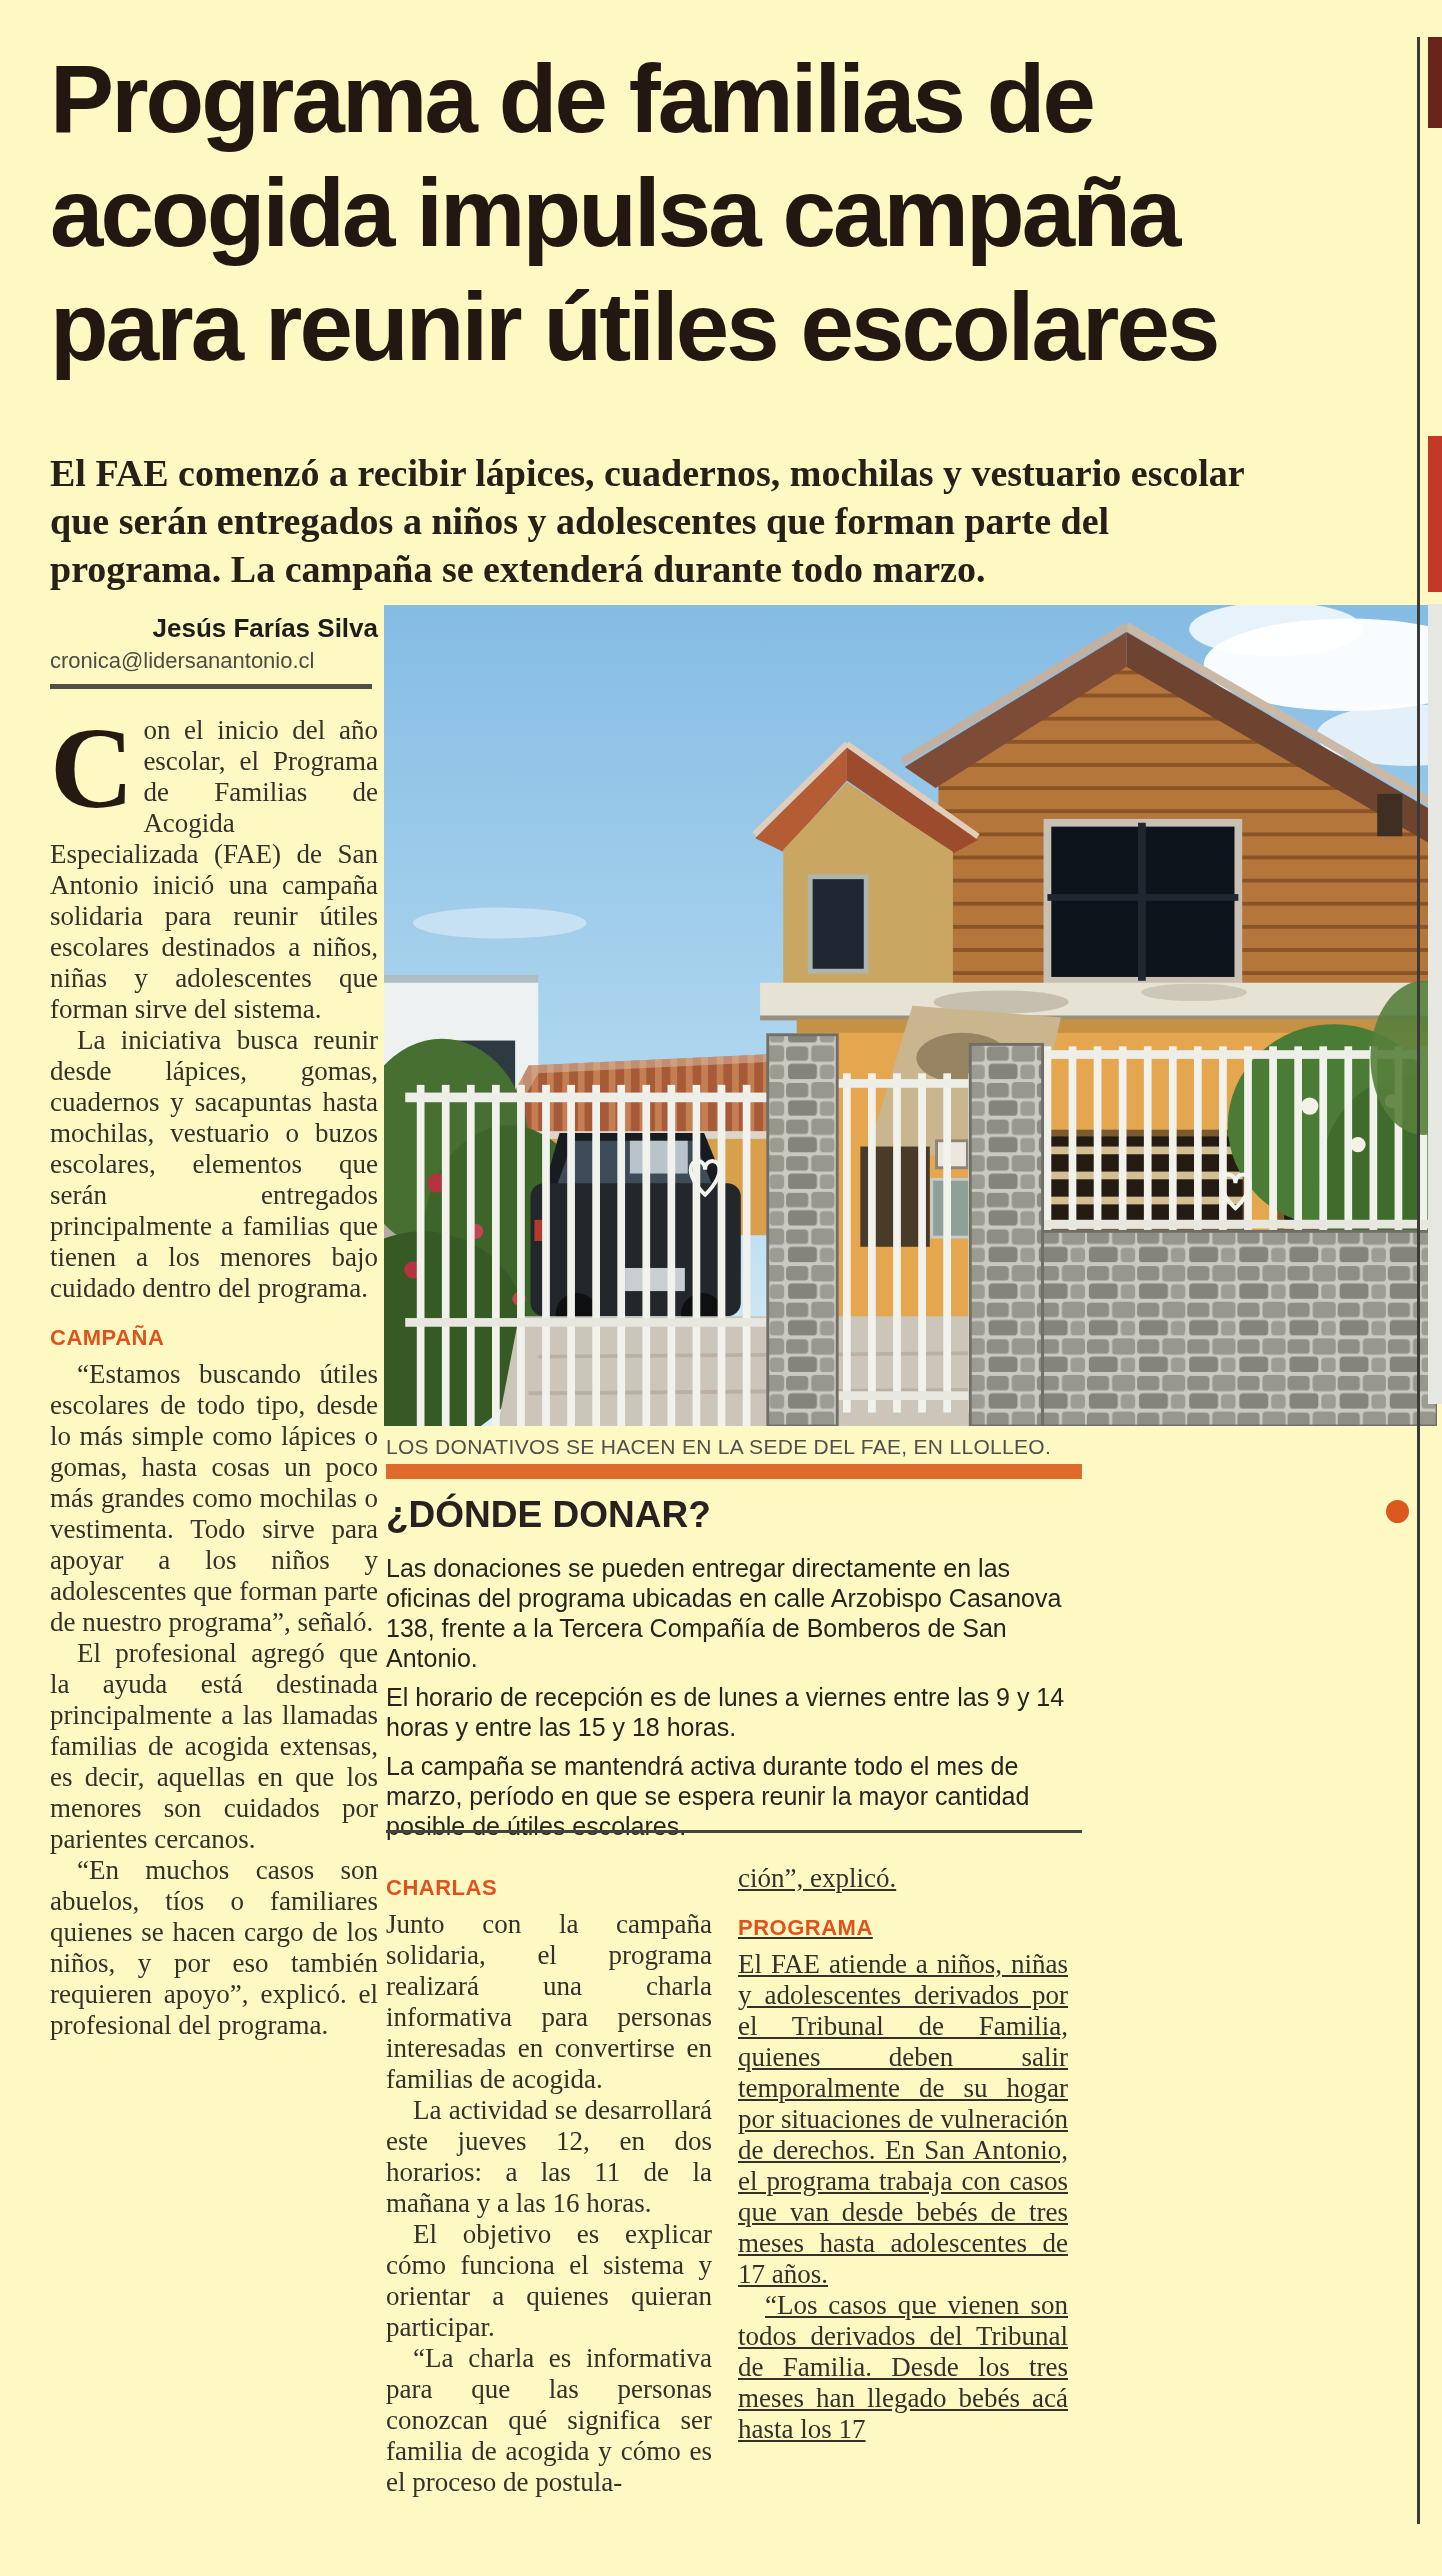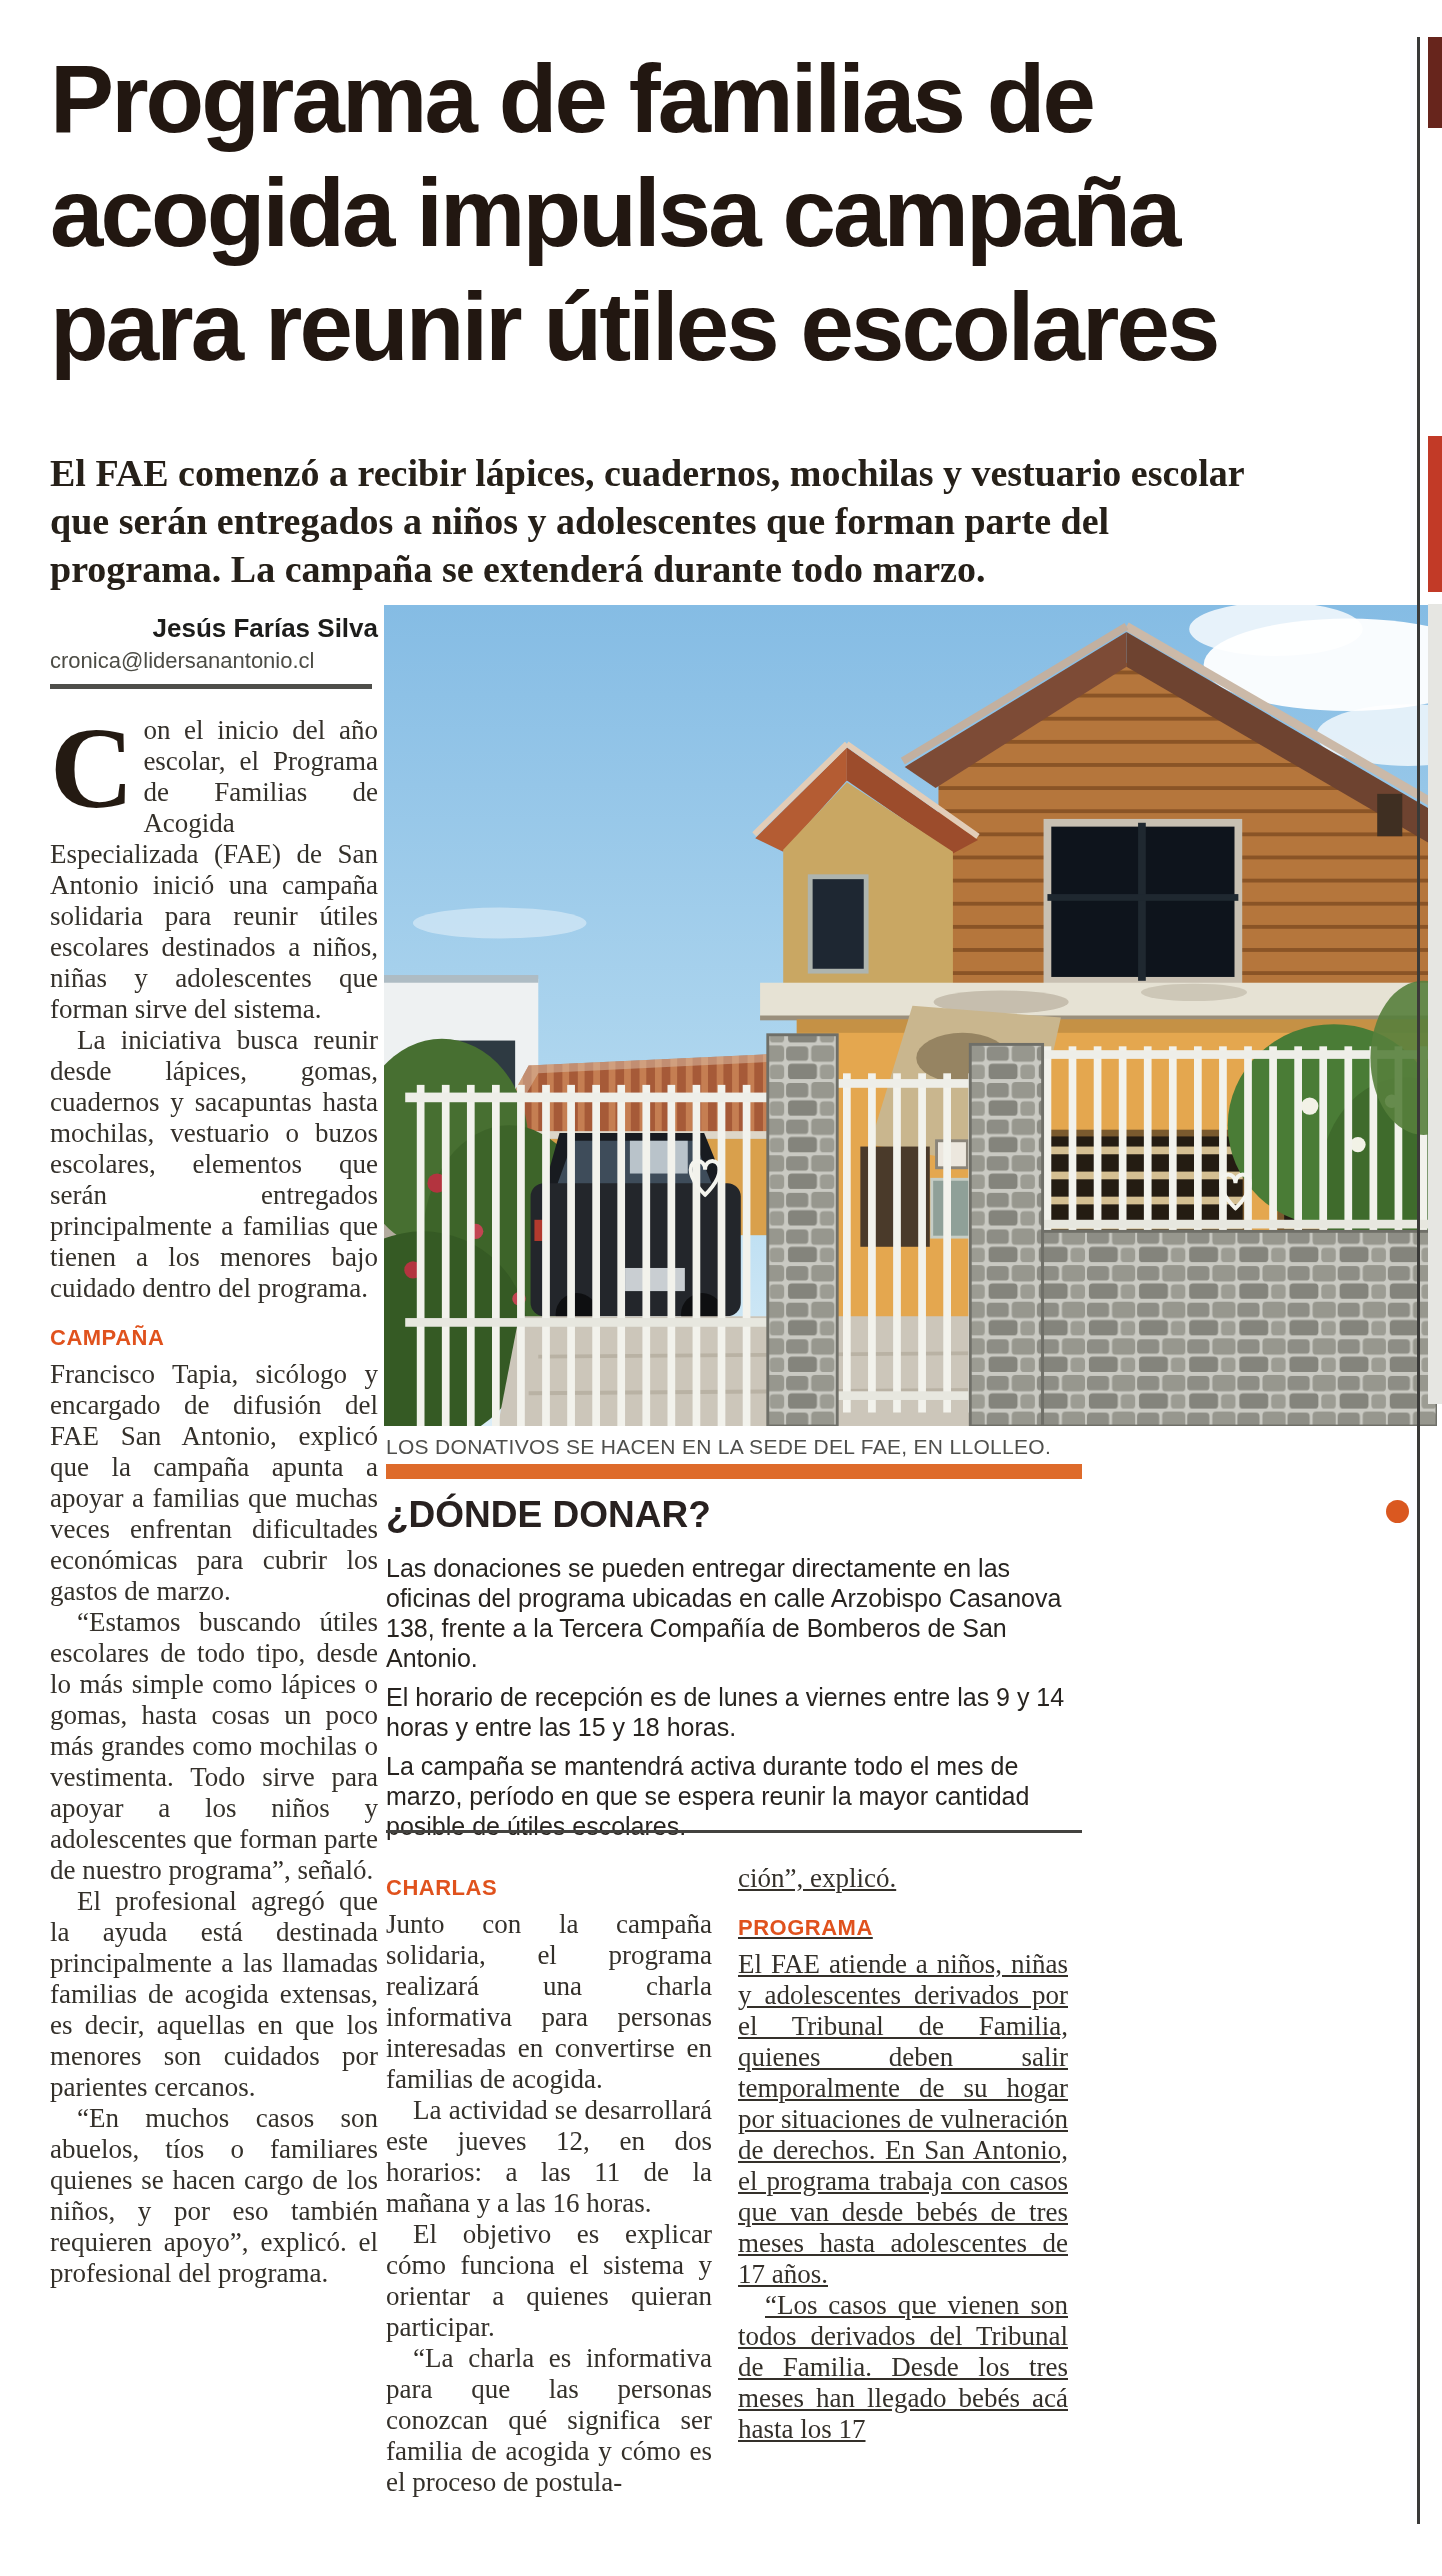--- a/index.html
+++ b/index.html
@@ -1,18 +1,18 @@
 <!DOCTYPE html>
 <html><head>
 <meta charset="utf-8">
 <style>
   html,body { margin:0; padding:0; background:#888; }
   .page {
     position:relative; width:1442px; height:2576px; margin:0 auto;
-    background:#ffffff; overflow:hidden;
+    background:#fef9c3; overflow:hidden;
     font-family:"Liberation Serif", serif; color:#34302a;
   }
   [data-name]{ box-sizing:border-box; }
 
   .headline {
     position:absolute; left:50px; top:42px; width:1321px;
     font-family:"Liberation Sans", sans-serif; font-weight:bold;
     font-size:96px; line-height:114px; letter-spacing:-2.9px;
     color:#221711; white-space:pre-line;
   }
@@ -87,21 +87,20 @@
   <div class="byline" data-name="byline">
     <div class="author" data-name="byline-author">Jesús Farías Silva</div>
     <div class="email" data-name="byline-email">cronica@lidersanantonio.cl</div>
   </div>
   <div class="byline-rule" data-name="byline-rule"></div>
 
   <div class="colL" data-name="left-column">
     <p data-name="paragraph"><span class="dropcap" data-name="drop-cap">C</span><span data-name="paragraph-text">on el inicio del año escolar, el Programa de Familias de Acogida Especializada (FAE) de San Antonio inició una campaña solidaria para reunir útiles escolares destinados a niños, niñas y adolescentes que forman sirve del sistema.</span></p>
     <p class="ind" data-name="paragraph">La iniciativa busca reunir desde lápices, gomas, cuadernos y sacapuntas hasta mochilas, vestuario o buzos escolares, elementos que serán entregados principalmente a familias que tienen a los menores bajo cuidado dentro del programa.</p>
     <div class="sec-header" data-name="section-header-campana">CAMPAÑA</div>
-    <p data-name="paragraph">Francisco Tapia, sicólogo y encargado de difusión del FAE San Antonio, explicó que la campaña apunta a apoyar a familias que muchas veces enfrentan dificultades económicas para cubrir los gastos de marzo.</p>
     <p class="ind" data-name="paragraph">“Estamos buscando útiles escolares de todo tipo, desde lo más simple como lápices o gomas, hasta cosas un poco más grandes como mochilas o vestimenta. Todo sirve para apoyar a los niños y adolescentes que forman parte de nuestro programa”, señaló.</p>
     <p class="ind" data-name="paragraph">El profesional agregó que la ayuda está destinada principalmente a las llamadas familias de acogida extensas, es decir, aquellas en que los menores son cuidados por parientes cercanos.</p>
     <p class="ind" data-name="paragraph">“En muchos casos son abuelos, tíos o familiares quienes se hacen cargo de los niños, y por eso también requieren apoyo”, explicó. el profesional del programa.</p>
   </div>
 
   <div class="photo" data-name="photo-house-fae">
     <svg width="1053" height="821" viewBox="0 0 1092 852" preserveAspectRatio="none" data-name="photo-illustration">
       <defs>
         <linearGradient id="sky" x1="0" y1="0" x2="0" y2="1">
           <stop offset="0" stop-color="#85bce4"></stop>

